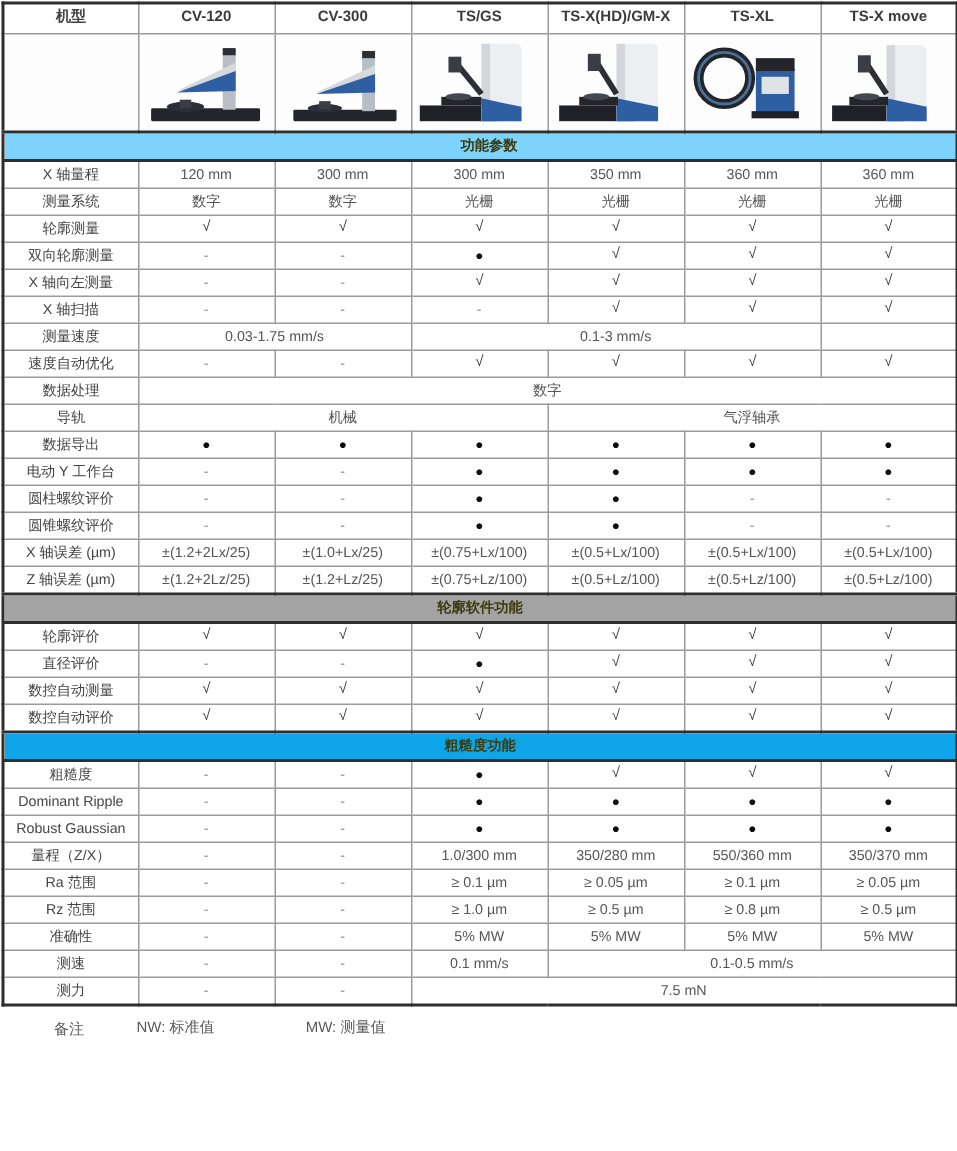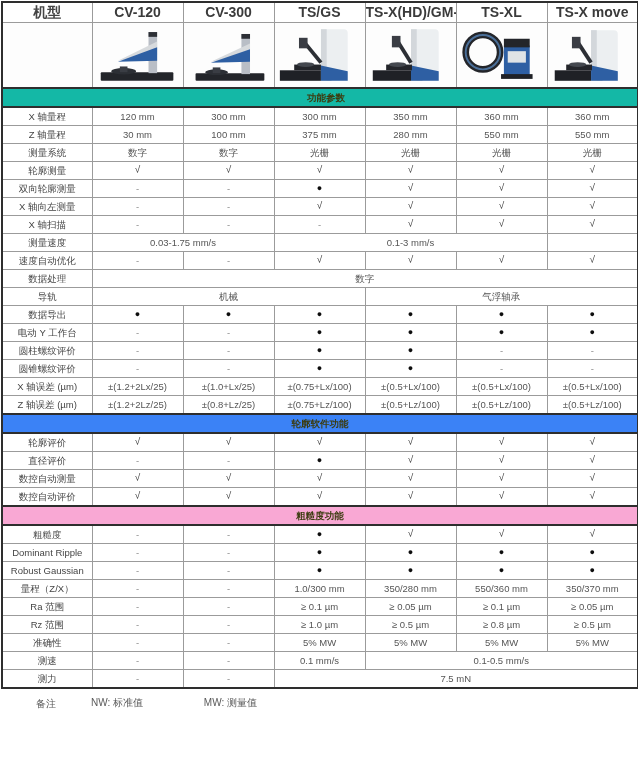--- a/index.html
+++ b/index.html
@@ -1,21 +1,21 @@
 <!DOCTYPE html>
 <html><head>
 <meta charset="utf-8">
 <style>
   html,body{margin:0;padding:0;background:#ffffff;}
   body{font-family:"Liberation Sans","DejaVu Sans",sans-serif;}
   .page{width:638px;height:767px;box-sizing:border-box;padding:1px 1px 0 1px;overflow:hidden;}
   table.spec{border-collapse:collapse;table-layout:fixed;width:636px;border:2px solid #2e2e2e;}
   .spec th,.spec td{border:1px solid #9b9b9b;text-align:center;vertical-align:middle;
     overflow:hidden;white-space:nowrap;padding:0;line-height:1.05;}
-  .spec thead th{height:19px;font-size:14px;font-weight:bold;color:#3b3b3b;}
+  .spec thead th{height:19px;font-size:10px;font-weight:bold;color:#3b3b3b;}
   .spec thead th.corner{color:#444;}
   tr.img-row td{height:62px;padding:1px;background:#fdfdfd;}
   tr.img-row svg{display:block;margin:0 auto;}
   tr.banner td{height:14px;font-size:10px;font-weight:bold;
     border-top:2px solid #2e2e2e;border-bottom:2px solid #2e2e2e;}
   #spec-body td{height:17px;font-size:9.5px;color:#555;}
   #spec-body td.label{font-size:9.5px;color:#454545;margin-left:12px;}
   #spec-body td.check{font-size:10px;color:#3a3a3a;}
   #spec-body td.dot{font-size:9px;color:#0d0d0d;}
   #spec-body td.dash{color:#8a8a8a;}
@@ -118,41 +118,32 @@
             <rect x="18" y="40" width="27" height="6" fill="#23252a"></rect>
             <line x1="29" y1="15" x2="44" y2="38" stroke="#2c2f35" stroke-width="4"></line>
             <rect x="24" y="11" width="9" height="12" fill="#3a3d44"></rect>
             <ellipse cx="30" cy="40" rx="9" ry="2.5" fill="#44484f"></ellipse>
           </svg>
         </td>
       </tr>
     </thead>
     <tbody id="spec-body">
         <tr class="banner">
-          <td colspan="7" style="background: #14b8a6; color: rgb(60, 60, 16); padding-left: 12px;">功能参数</td>
+          <td colspan="7" style="background: #7dd3fc; color: rgb(60, 60, 16); padding-left: 12px;">功能参数</td>
         </tr>
         <tr>
           <td class="label">X 轴量程</td>
           <td class="val">120 mm</td>
           <td class="val">300 mm</td>
           <td class="val">300 mm</td>
           <td class="val">350 mm</td>
           <td class="val">360 mm</td>
           <td class="val">360 mm</td>
         </tr>
         <tr>
-          <td class="label">Z 轴量程</td>
-          <td class="val">30 mm</td>
-          <td class="val">100 mm</td>
-          <td class="val">375 mm</td>
-          <td class="val">280 mm</td>
-          <td class="val">550 mm</td>
-          <td class="val">550 mm</td>
-        </tr>
-        <tr>
           <td class="label">测量系统</td>
           <td class="val">数字</td>
           <td class="val">数字</td>
           <td class="val">光栅</td>
           <td class="val">光栅</td>
           <td class="val">光栅</td>
           <td class="val">光栅</td>
         </tr>
         <tr>
           <td class="label">轮廓测量</td>
@@ -255,28 +246,28 @@
           <td class="val">±(1.2+2Lx/25)</td>
           <td class="val">±(1.0+Lx/25)</td>
           <td class="val">±(0.75+Lx/100)</td>
           <td class="val">±(0.5+Lx/100)</td>
           <td class="val">±(0.5+Lx/100)</td>
           <td class="val">±(0.5+Lx/100)</td>
         </tr>
         <tr>
           <td class="label">Z 轴误差 (µm)</td>
           <td class="val">±(1.2+2Lz/25)</td>
-          <td class="val">±(0.8+Lz/25)</td>
+          <td class="val">±(1.2+Lz/25)</td>
           <td class="val">±(0.75+Lz/100)</td>
           <td class="val">±(0.5+Lz/100)</td>
           <td class="val">±(0.5+Lz/100)</td>
           <td class="val">±(0.5+Lz/100)</td>
         </tr>
         <tr class="banner">
-          <td colspan="7" style="background: #3b82f6; color: rgb(60, 60, 16);">轮廓软件功能</td>
+          <td colspan="7" style="background: #a3a3a3; color: rgb(60, 60, 16);">轮廓软件功能</td>
         </tr>
         <tr>
           <td class="label">轮廓评价</td>
           <td class="check">√</td>
           <td class="check">√</td>
           <td class="check">√</td>
           <td class="check">√</td>
           <td class="check">√</td>
           <td class="check">√</td>
         </tr>
@@ -301,21 +292,21 @@
         <tr>
           <td class="label">数控自动评价</td>
           <td class="check">√</td>
           <td class="check">√</td>
           <td class="check">√</td>
           <td class="check">√</td>
           <td class="check">√</td>
           <td class="check">√</td>
         </tr>
         <tr class="banner">
-          <td colspan="7" style="background: #f9a8d4; color: rgb(60, 60, 16);">粗糙度功能</td>
+          <td colspan="7" style="background: #0ea5e9; color: rgb(60, 60, 16);">粗糙度功能</td>
         </tr>
         <tr>
           <td class="label">粗糙度</td>
           <td class="dash">-</td>
           <td class="dash">-</td>
           <td class="dot">●</td>
           <td class="check">√</td>
           <td class="check">√</td>
           <td class="check">√</td>
         </tr>

